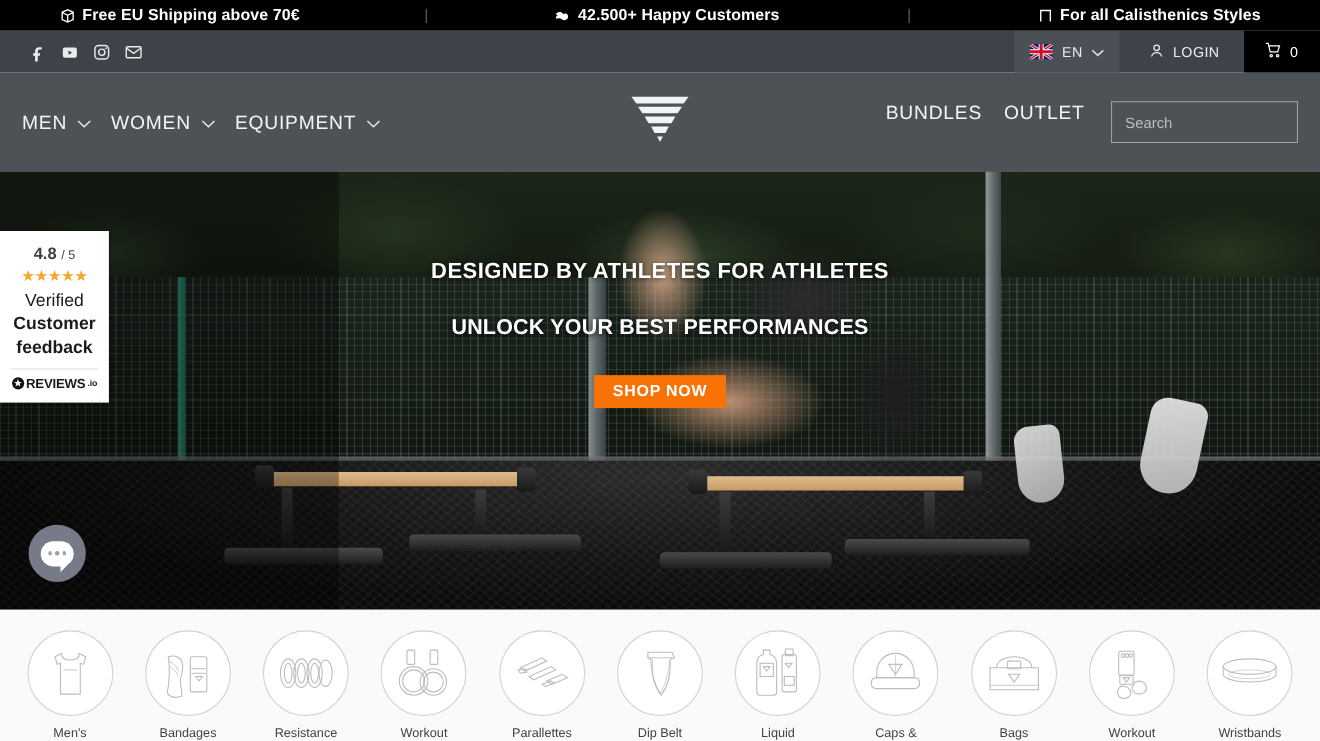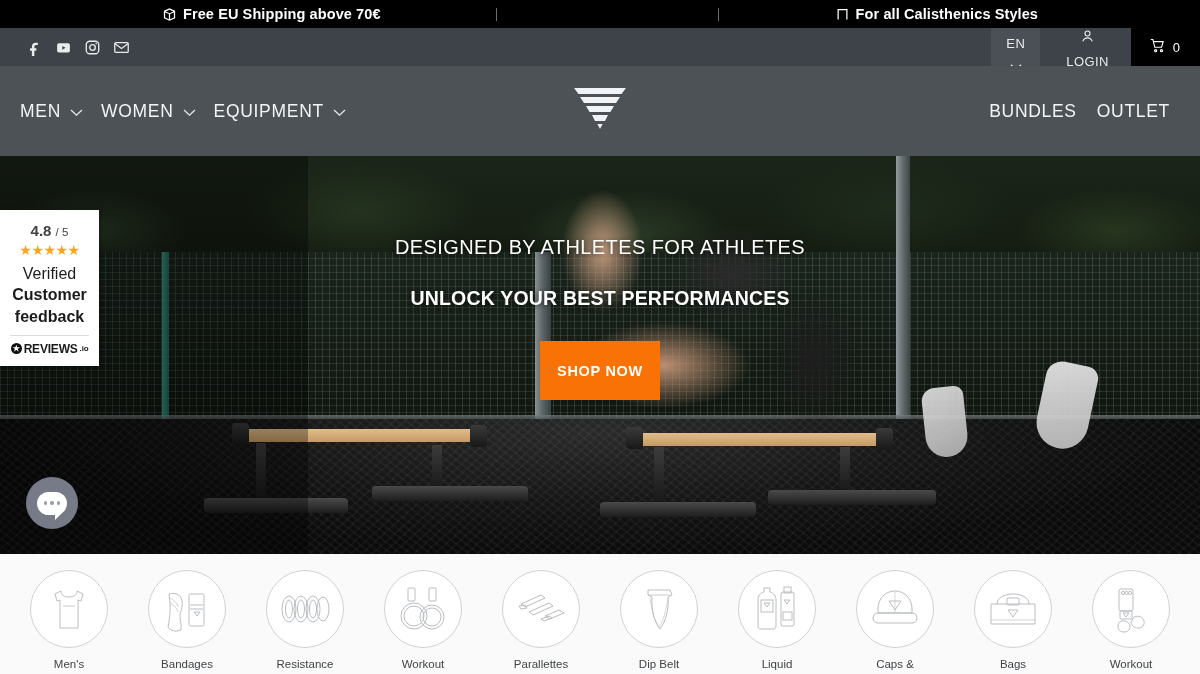--- a/index.html
+++ b/index.html
@@ -38,21 +38,21 @@
   }
   .social a {
     display:inline-flex; align-items:center; justify-content:center;
     width:17px; height:17px; color:#e9ebec;
   }
   .util-spacer { flex:1; }
   .util-right { display:flex; align-items:stretch; }
   .util-btn {
     display:flex; align-items:center; gap:7px;
     padding:0 14px; font-size:13px; color:#e9ebec;
-    letter-spacing:.4px; cursor:pointer;flex-direction:column;
+    letter-spacing:.4px; cursor:pointer;
   }
   .util-btn.lang { background:#4a5055; gap:8px; }
   .flag { width:21px; height:14px; display:block; border-radius:1px; }
   .chev { display:inline-block; }
   .cart-btn {
     display:flex; align-items:center; gap:7px;
     background:#000; padding:0 20px 0 18px;
     font-size:13px; color:#fff; cursor:pointer;
   }
 
@@ -187,34 +187,34 @@
   .hero-shade-left {
     position:absolute; left:0; top:0; bottom:0; width:25.7%;
     background:rgba(0,0,0,.32);
   }
   .hero-content {
     position:absolute; inset:0; display:flex; flex-direction:column;
     align-items:center; justify-content:flex-start; padding-top:80px;
     text-align:center;
   }
   .h-kicker {
-    font-size:20px; font-weight:400; letter-spacing:.4px;
+    font-size:20px; font-weight:700; letter-spacing:.4px;
     text-shadow:0 1px 5px rgba(0,0,0,.65);
   }
   .h-title {
     margin-top:28px; font-size:38px; font-weight:300; line-height:1.08;
     letter-spacing:.3px; max-width:560px;
     text-shadow:0 1px 6px rgba(0,0,0,.55);
   }
   .h-sub {
     margin-top:28px; font-size:19.5px; font-weight:700; letter-spacing:.2px;
     text-shadow:0 1px 5px rgba(0,0,0,.65);
   }
   .shop-btn {
-    margin-top:31px; width:120px; height:59px; border:none;
+    margin-top:31px; width:120px; height:30px; border:none;
     color:#fff; font-size:14.5px; font-weight:700; letter-spacing:.7px;
     cursor:pointer; font-family:"Liberation Sans", sans-serif;
   }
 
   
   .reviews {
     position:absolute; left:0; top:54px; width:99px;
     background:#fff; color:#1b1b1b; padding:12px 6px 10px;
     text-align:center; box-shadow:0 1px 5px rgba(0,0,0,.35);
   }
@@ -249,21 +249,21 @@
     content:""; position:absolute; right:5px; bottom:-5px;
     border-left:7px solid #fff; border-bottom:7px solid transparent;
   }
   .chat-bubble i {
     width:3.5px; height:3.5px; border-radius:50%; background:#9aa0b4; display:block;
   }
 
   
   .cats {
     height:120px; background:#fafafa; display:flex;
-    align-items:center; padding:14px 10px 0;
+    align-items:flex-end; padding:14px 10px 0;
   }
   .cat {
     flex:1; display:flex; flex-direction:column; align-items:center;
     cursor:pointer;
   }
   .cat-circle {
     width:78px; height:78px; border-radius:50%;
     border:1px solid #cfd2d4; background:#fff;
     display:flex; align-items:center; justify-content:center;
   }
@@ -280,20 +280,28 @@
     <span class="an-ico">
       <svg width="15" height="15" viewBox="0 0 24 24" fill="#fff">
           <path d="M12 2 3 6v12l9 4 9-4V6l-9-4zm0 2.2 6.3 2.8L12 9.8 5.7 7 12 4.2zM5 8.6l6 2.7v8.2l-6-2.7V8.6zm8 10.9v-8.2l6-2.7v8.2l-6 2.7z"></path>
         </svg>
     </span>
     <span>Free EU Shipping above 70€</span>
   </div>
   <div class="an-gap-a"></div>
   <div class="announce-sep"></div>
   <div class="an-gap-b"></div>
+  <div class="announce-item">
+    <span class="an-ico">
+      <svg width="16" height="15" viewBox="0 0 24 24" fill="#fff">
+          <path d="M3 9c2.4-2.6 5.6-3.4 8.2-2.2 1.1.5 1.8 1.5 2.6 2.4 1-.7 2.3-1 3.6-.6 2.2.6 3.6 2.7 3.3 5-.3 2.5-2.5 4.4-5.1 4.5-1.6 0-2.7-.6-3.9-1.4-2.1-1.4-4-1.6-6.1-.9-.9.3-1.7.1-2.2-.6-.6-.8-.5-1.8.1-2.5.6-.7 1.5-1 2.4-1.1-1.1-.4-2-1.2-2.9-2.6z"></path>
+        </svg>
+    </span>
+    <span>42.500+ Happy Customers</span>
+  </div>
   <div class="an-gap-c"></div>
   <div class="announce-sep"></div>
   <div class="an-gap-d"></div>
   <div class="announce-item">
     <span class="an-ico">
       <svg width="15" height="15" viewBox="0 0 24 24" fill="none" stroke="#fff" stroke-width="2">
           <path d="M4 4h16M5 4v16M19 4v16"></path>
         </svg>
     </span>
     <span>For all Calisthenics Styles</span>
@@ -402,20 +410,24 @@
         <path d="M14 21h28l-3.6 6H17.6z"></path>
         <path d="M20 30h16l-3 6h-10z"></path>
         <path d="M25.4 39h5.2L28 44z"></path>
       </svg>
     </div>
   </div>
 
   <div class="nav-right">
     <div class="nav-link">BUNDLES</div>
     <div class="nav-link">OUTLET</div>
+    <div class="search-box">
+      <input type="text" placeholder="Search" style="">
+
+    </div>
   </div>
 </div>
 
 <div class="hero">
   <div class="hero-photo">
     <div class="h-trees"></div>
     <div class="h-fence"></div>
     <div class="h-post p1"></div>
     <div class="h-post p2"></div>
     <div class="h-post p3"></div>
@@ -604,14 +616,24 @@
           <circle cx="23" cy="8" r="1.6"></circle>
           <rect x="13" y="26" width="12" height="8" rx="1"></rect>
           <path d="M16 28h6l-3 4z"></path>
           <path d="M27 32c5-2 9 0 10 4s-2 7-6 7-7-3-7-6z"></path>
           <path d="M14 36c5-1 9 2 9 6 0 3-3 5-6 5s-6-2-6-5 1-5 3-6z"></path>
         </svg>
     </div>
     <div class="cat-label">Workout</div>
   </div>
 
+  <div class="cat">
+    <div class="cat-circle">
+      <svg width="54" height="34" viewBox="0 0 54 34" fill="none" stroke="#b9bdc0" stroke-width="1">
+          <ellipse cx="27" cy="11" rx="24" ry="7"></ellipse>
+          <path d="M3 11v7c0 4 11 7 24 7s24-3 24-7v-7"></path>
+          <ellipse cx="27" cy="18" rx="19" ry="4" stroke-width=".6"></ellipse>
+        </svg>
+    </div>
+    <div class="cat-label">Wristbands</div>
+  </div>
 
 </div>
 
 </body></html>

